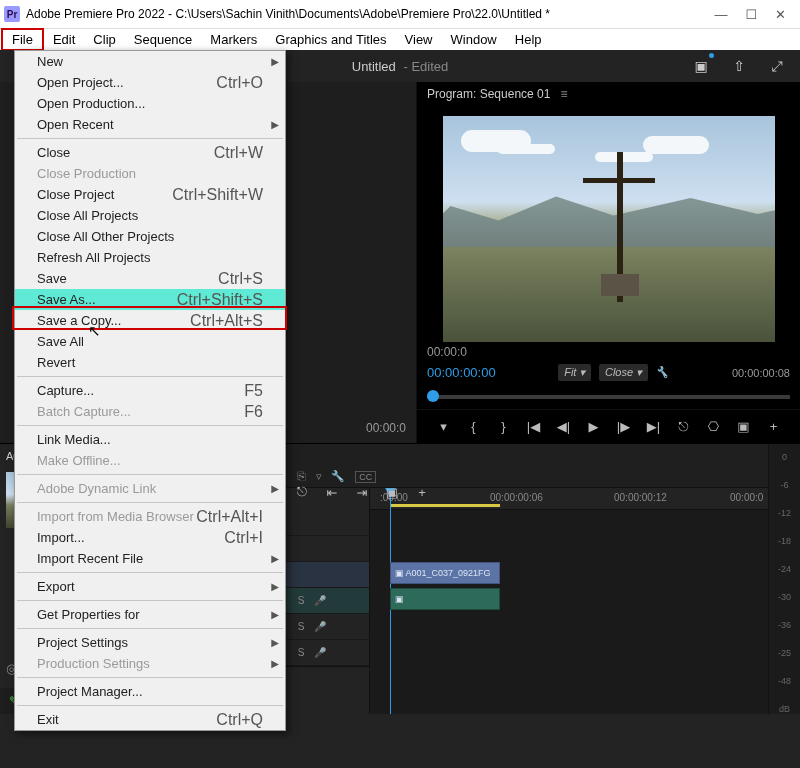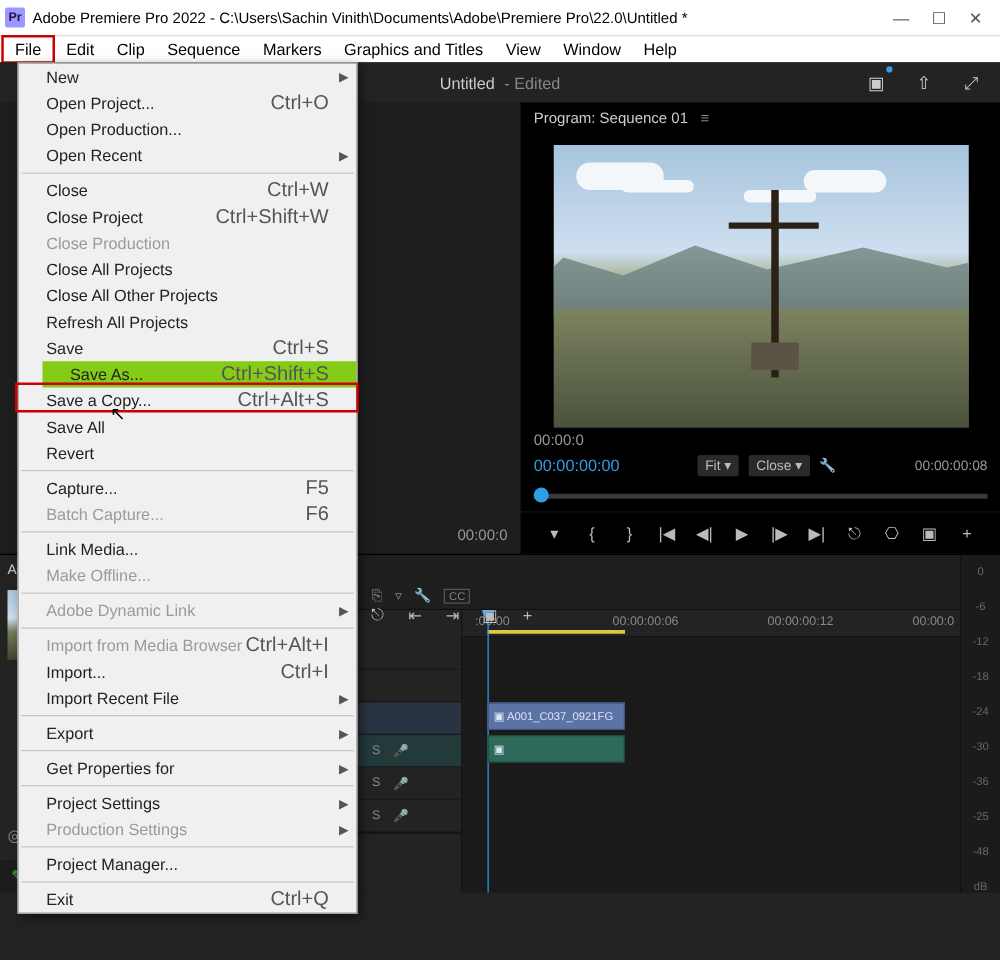--- a/index.html
+++ b/index.html
@@ -66,21 +66,21 @@
 .playhead { position:absolute; left:20px; top:0; bottom:0; width:1px; background:#2e9de6;}
 .playhead::before{content:"";position:absolute;top:0;left:-5px;width:11px;height:10px;background:#2e9de6;clip-path:polygon(0 0,100% 0,50% 100%);}
 .render-bar{position:absolute;left:20px;top:16px;height:3px;width:110px;background:#d9c942;}
 .clip { position:absolute; height:22px; background:#5c73a5; border:1px solid #425580; font-size:9px; color:#dbe4f5; padding:0 4px; line-height:20px; overflow:hidden;}
 .clip.aud { background:#2d6a5a; border-color:#1e4a3e;}
 .mixrow { height:22px; display:flex; align-items:center; gap:6px; padding:0 6px; font-size:10px; color:#ccc; border-top:1px solid #111;}
 .meters { width:32px; background:#1b1b1b; border-left:1px solid #111; display:flex; flex-direction:column; align-items:center; padding-top:8px; font-size:9px; color:#666; gap:18px;}
 .dropdown { position:absolute; left:14px; top:50px; width:272px; background:#f0f0f0; border:1px solid #999; box-shadow:3px 3px 8px rgba(0,0,0,0.5); font-size:13px; color:#222; z-index:100;}
 .dd-row { height:21px; display:flex; align-items:center; justify-content:space-between; padding:0 22px 0 22px; position:relative;}
 .dd-row.disabled { color:#9a9a9a;}
-.dd-row.hl { background:#84cc16;margin-left:19px;}
+.dd-row.hl { background:#5eead4;}
 .dd-row .sc { color:#555; font-size:16px;}
 .dd-row .arr { position:absolute; right:6px; font-size:10px; color:#555;}
 .dd-sep { height:1px; background:#c5c5c5; margin:3px 2px;}
 .hl-box { position:absolute; left:12px; top:306px; width:275px; height:24px; border:2px solid #c00; z-index:101; pointer-events:none;}
 .cursor { position:absolute; left:88px; top:322px; z-index:102; font-size:15px; color:#000;}
 .workspace .left-panel .src-tc{ position:absolute; bottom:8px; right:10px; font-size:12px; color:#999;}
 .top-toolbar .badge { position:relative;}
 .top-toolbar .badge::after{content:"";position:absolute;top:-2px;right:-2px;width:5px;height:5px;background:#2e9de6;border-radius:50%;}
 .cc-logo{position:absolute;left:6px;bottom:4px;color:#888;font-size:13px;}
 </style>
@@ -137,21 +137,21 @@
             <div class="cross-v"></div>
               <div class="cross-h"></div>
               <div class="base"></div>
           </div>
         </div>
         <div class="timebar">
           <span class="tc-left">00:00:0</span>
         </div>
         <div class="fit-row" style="justify-content:space-between;">
           <span class="tc-mid" style="color:#2e9de6;font-size:13px;">00:00:00:00</span>
-          <span style="display:flex;gap:8px;align-items:center;">
+          <span style="display:flex;gap:8px;align-items:center;font-style:italic;">
             <span class="sel"><span>Fit</span> ▾</span>
             <span class="sel"><span>Close</span> ▾</span>
             <span>🔧</span>
           </span>
           <span class="tc-right">00:00:00:08</span>
         </div>
         <div class="scrub">
             <div class="scrub-line">
               <div class="play-bubble"></div>
             </div>
@@ -302,26 +302,26 @@
     </div>
     <div class="dd-row">
       <span>Open Recent</span>
       <span class="arr">▶</span>
     </div>
     <div class="dd-sep"></div>
     <div class="dd-row">
       <span>Close</span>
       <span class="sc">Ctrl+W</span>
     </div>
+    <div class="dd-row disabled">
+      <span>Close Production</span>
+    </div>
     <div class="dd-row">
       <span>Close Project</span>
       <span class="sc">Ctrl+Shift+W</span>
-    </div>
-    <div class="dd-row disabled">
-      <span>Close Production</span>
     </div>
     <div class="dd-row">
       <span>Close All Projects</span>
     </div>
     <div class="dd-row">
       <span>Close All Other Projects</span>
     </div>
     <div class="dd-row">
       <span>Refresh All Projects</span>
     </div>

